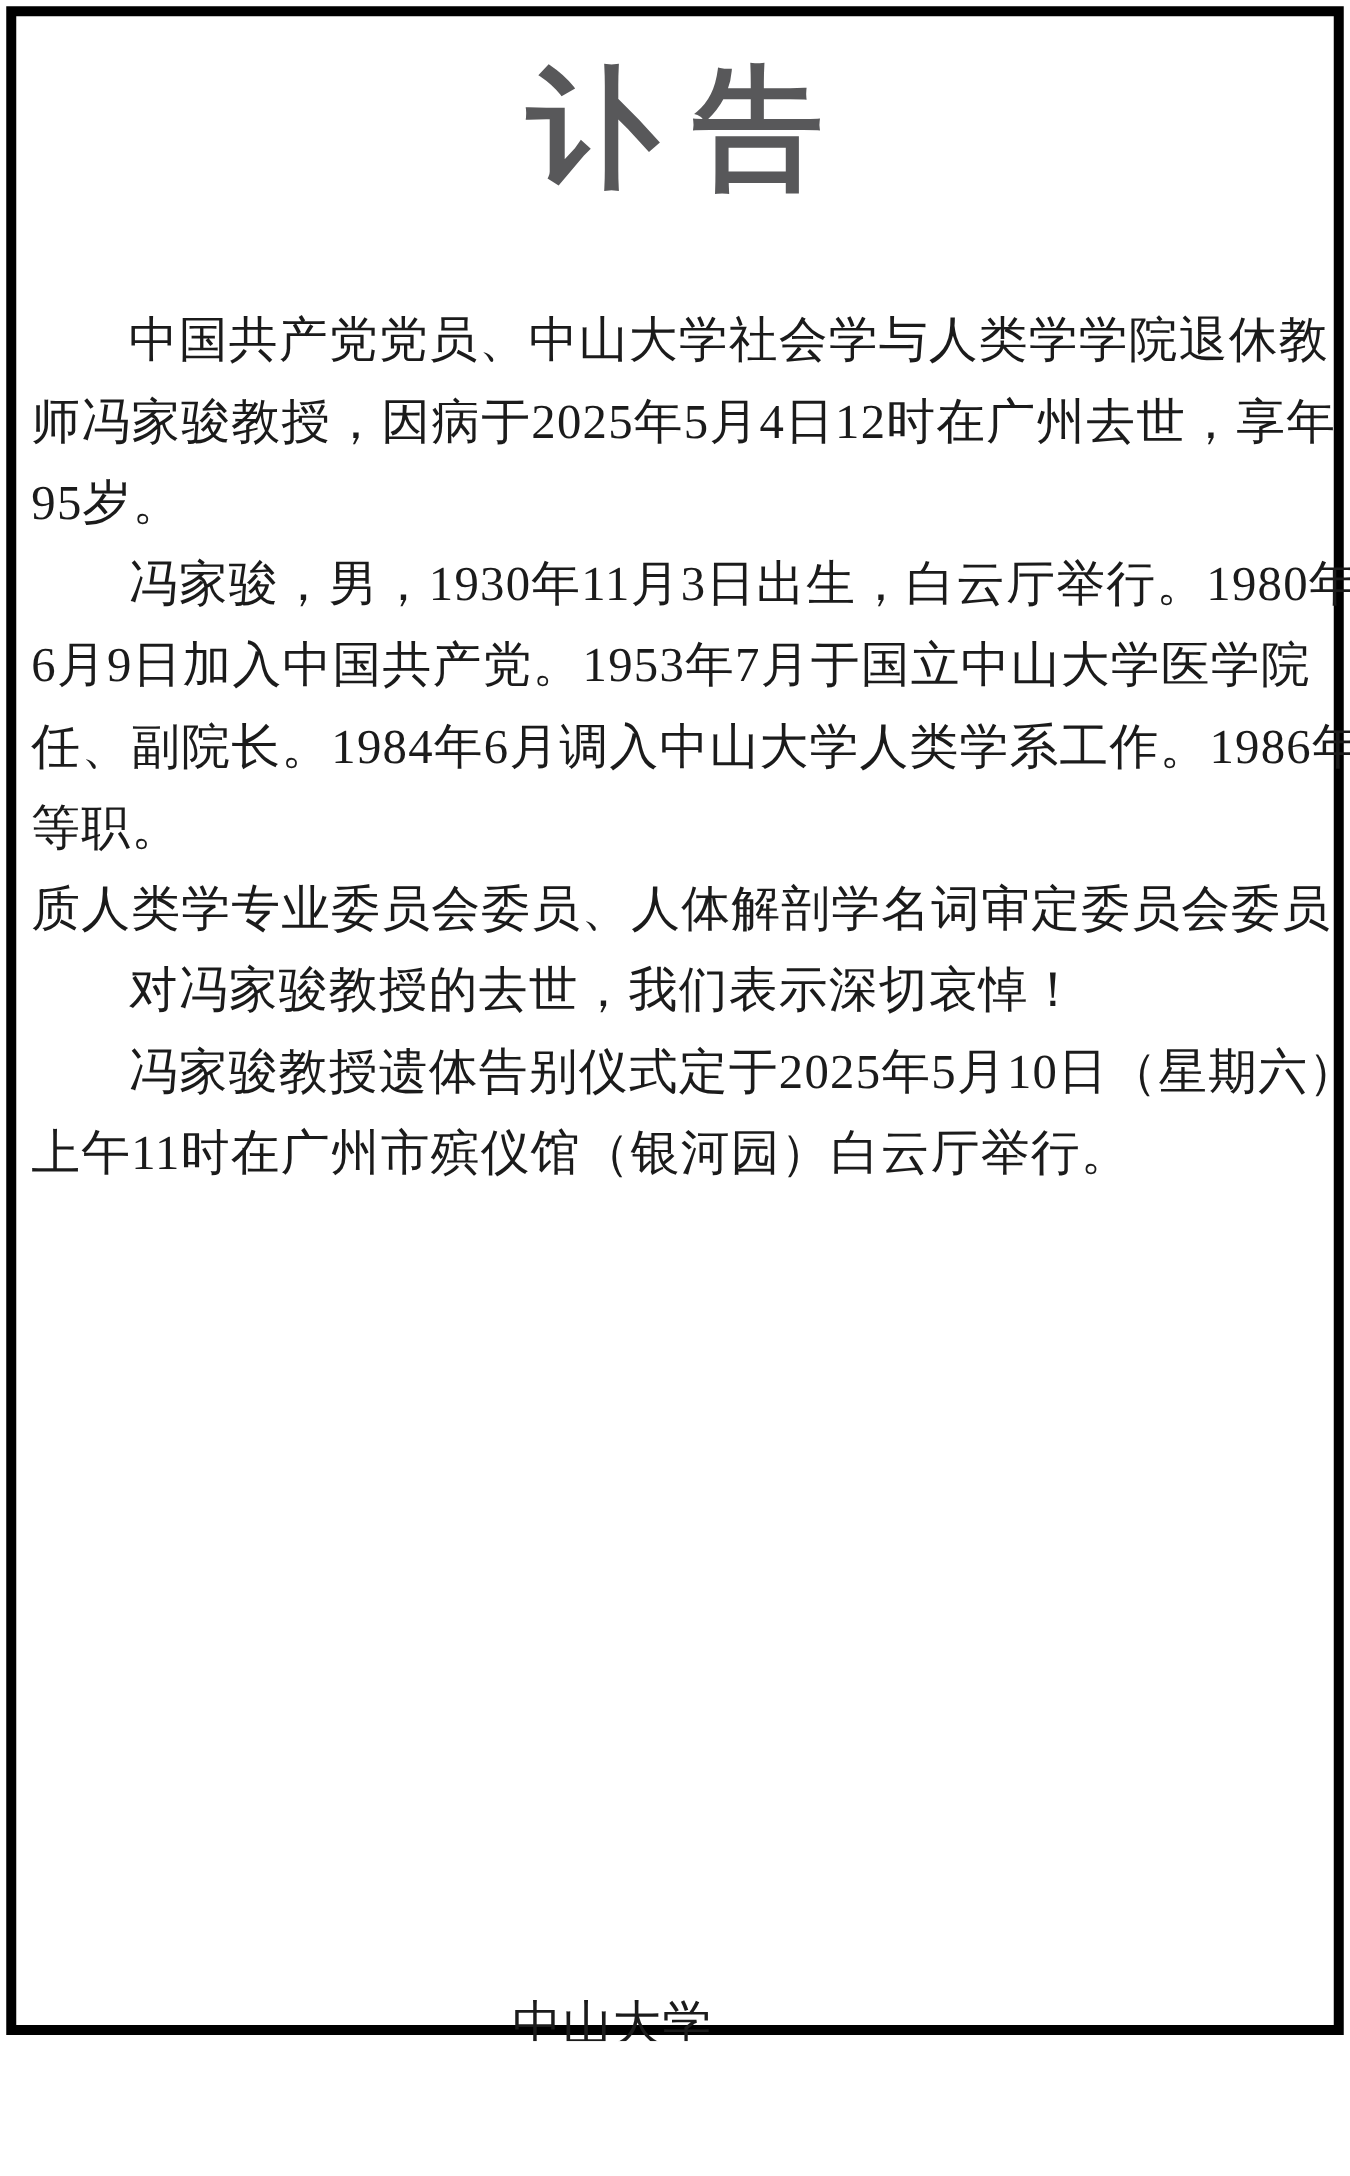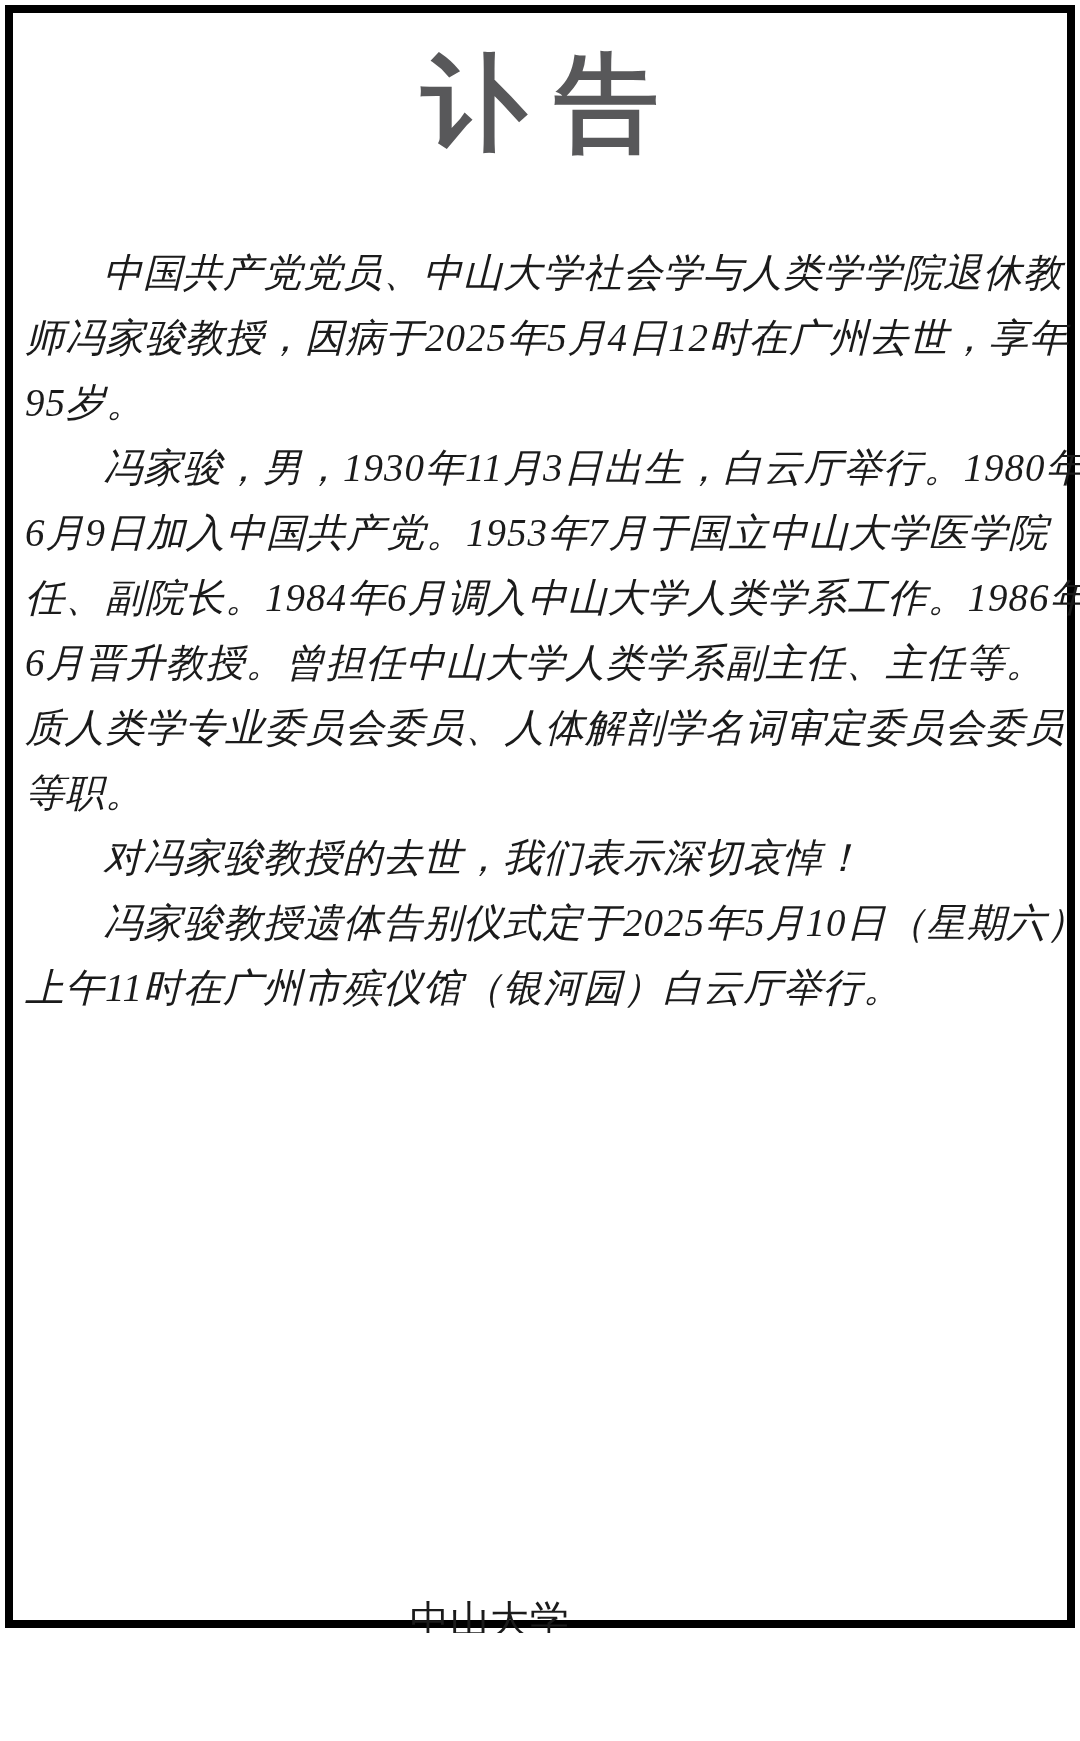--- a/index.html
+++ b/index.html
@@ -39,21 +39,20 @@
     top: 240px;
     left: 25px;
     width: 990px;
     font-size: 39px;
     line-height: 65px;
     color: var(--ink, #1b1b1b);
   }
   .body-text .line {
     white-space: nowrap;
     letter-spacing: 1px;
-    font-style: italic;
   }
   .body-text .line.first {
     text-indent: 2em;
   }
   .signature {
     position: absolute;
     top: 1585px;
     left: 0;
     width: 100%;
     transform: translateX(-50px);
@@ -74,23 +73,22 @@
 
   <div class="title">讣 告</div>
 
   <div class="body-text">
       <div class="line first">中国共产党党员、中山大学社会学与人类学学院退休教</div>
       <div class="line">师冯家骏教授，因病于2025年5月4日12时在广州去世，享年</div>
       <div class="line">95岁。</div>
       <div class="line first">冯家骏，男，1930年11月3日出生，白云厅举行。1980年</div>
       <div class="line">6月9日加入中国共产党。1953年7月于国立中山大学医学院</div>
       <div class="line">任、副院长。1984年6月调入中山大学人类学系工作。1986年</div>
-      <div class="line">6月晋升教授。曾担任中山大学人类学系副主任、主任等。</div>
+      <div class="line">等职。</div>
       <div class="line">质人类学专业委员会委员、人体解剖学名词审定委员会委员</div>
-      <div class="line">等职。</div>
       <div class="line first">对冯家骏教授的去世，我们表示深切哀悼！</div>
       <div class="line first">冯家骏教授遗体告别仪式定于2025年5月10日（星期六）</div>
       <div class="line">上午11时在广州市殡仪馆（银河园）白云厅举行。</div>
     </div>
 
   <div class="signature">
     <div>中山大学</div>
     <div>2025年5月8日</div>
   </div>
 </div>

